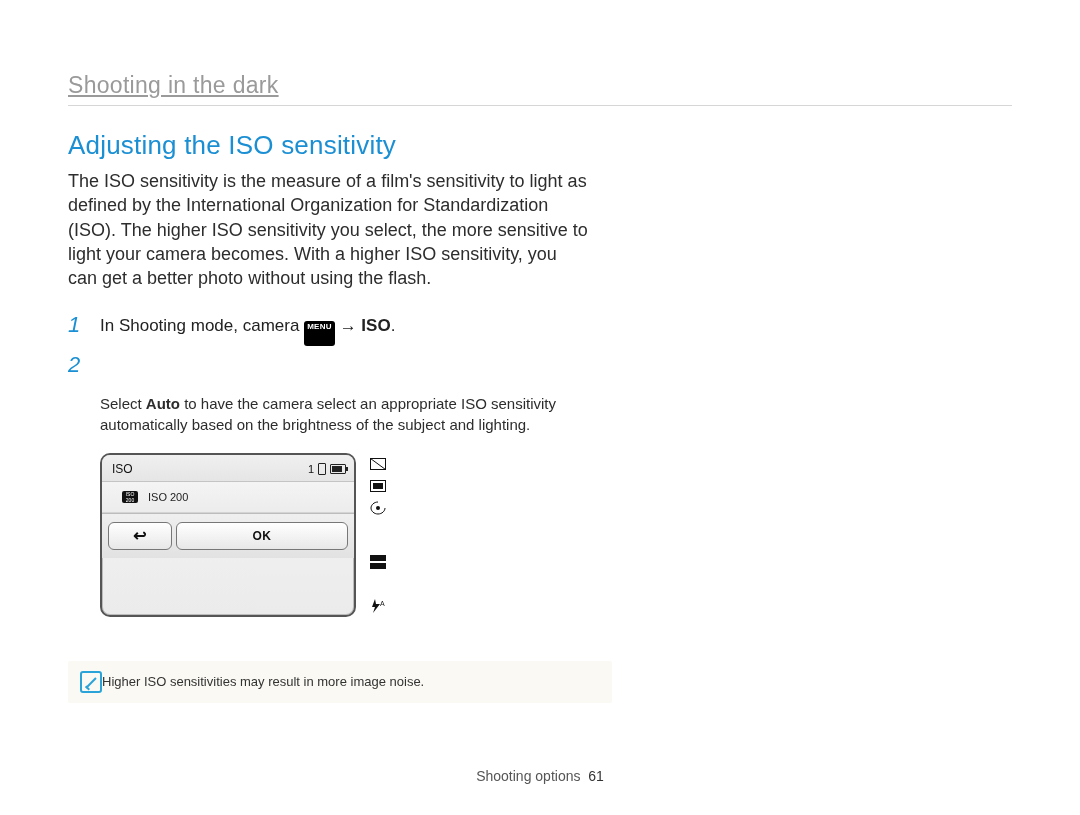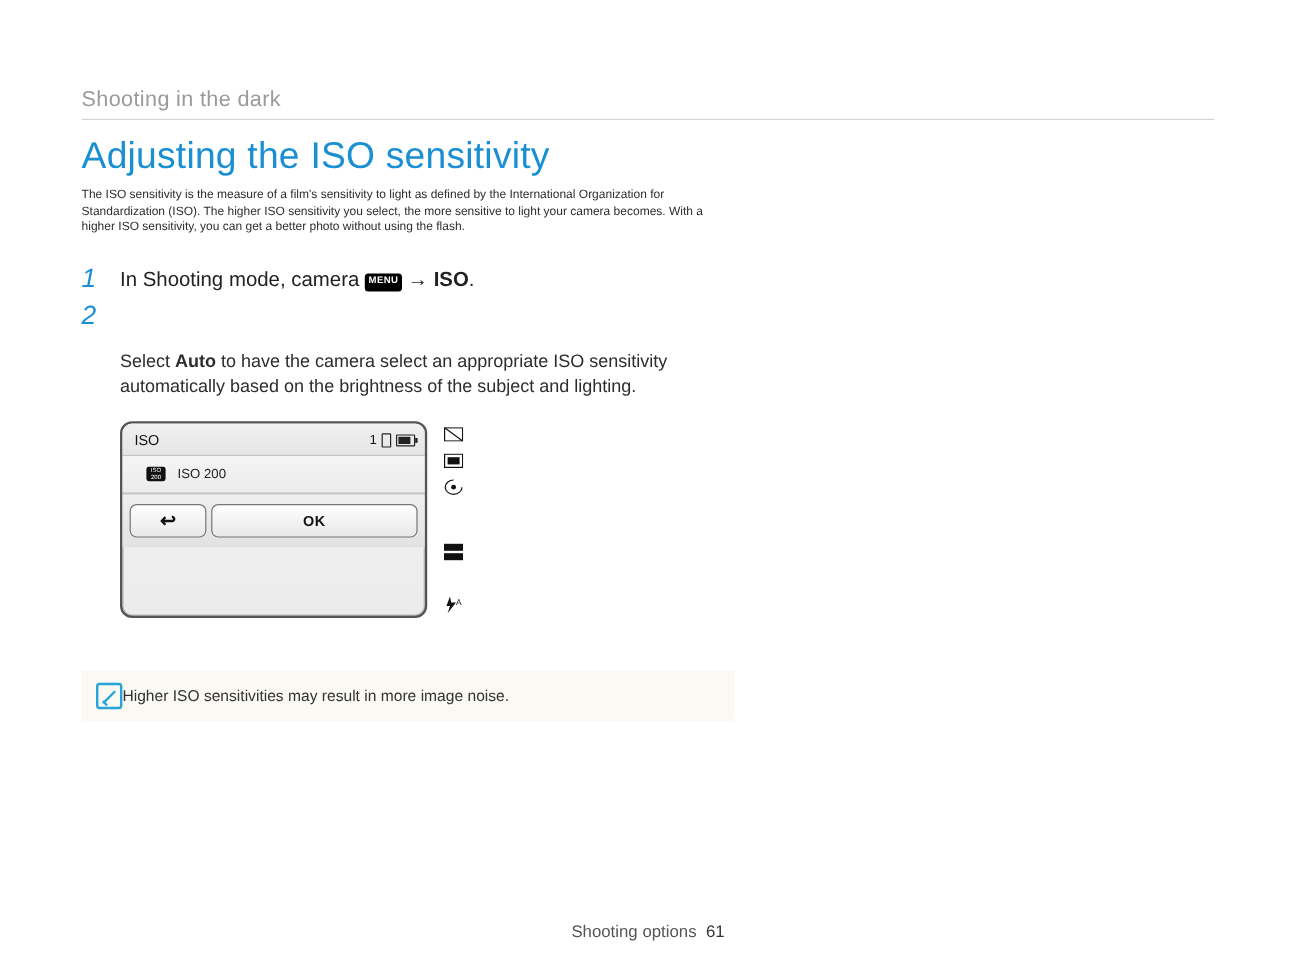--- a/index.html
+++ b/index.html
@@ -10,42 +10,43 @@
     background: #ffffff;
     font-family: Arial, Helvetica, sans-serif;
     color: #222;
   }
   .page {
     box-sizing: border-box;
     padding: 72px 68px 0 68px;
     width: 1080px;
   }
   .breadcrumb {
-    font-size: 18px;
+    font-size: 23px;
     font-weight: 300;
     color: #9a9a9a;
     letter-spacing: 0.3px;
     font-style: normal;
     padding-bottom: 6px;
     border-bottom: 1px solid #d6d6d6;
     width: 100%;
+    text-decoration: underline;
   }
   .heading {
-    font-size: 31px;
+    font-size: 26px;
     color: #1a8fd3;
     font-weight: 400;
-    margin-top: 12px;
+    margin-top: 24px;
     letter-spacing: 0.2px;
   }
   .body-col {
     width: 520px;
   }
   .intro {
     margin-top: 8px;
-    font-size: 10px;
+    font-size: 18px;
     line-height: 1.35;
     color: #2d2d2d;
     font-weight: 300;
   }
   .steps {
     margin-top: 22px;
   }
   .step {
     display: flex;
     align-items: flex-start;
@@ -70,21 +71,21 @@
   }
   .step-text strong { font-weight: 700; }
   .menu-badge {
     display: inline-block;
     background: #000;
     color: #fff;
     font-size: 8px;
     font-weight: 700;
     letter-spacing: 0.3px;
     border-radius: 3px;
-    padding: 2px 3px 5px 3px;
+    padding: 2px 3px 15px 3px;
     line-height: 1;
     vertical-align: 2px;
   }
   .ok-badge {
     display: inline-block;
     font-weight: 900;
     font-family: Arial, sans-serif;
     font-size: 15px;
     letter-spacing: -0.5px;
     vertical-align: -1px;

